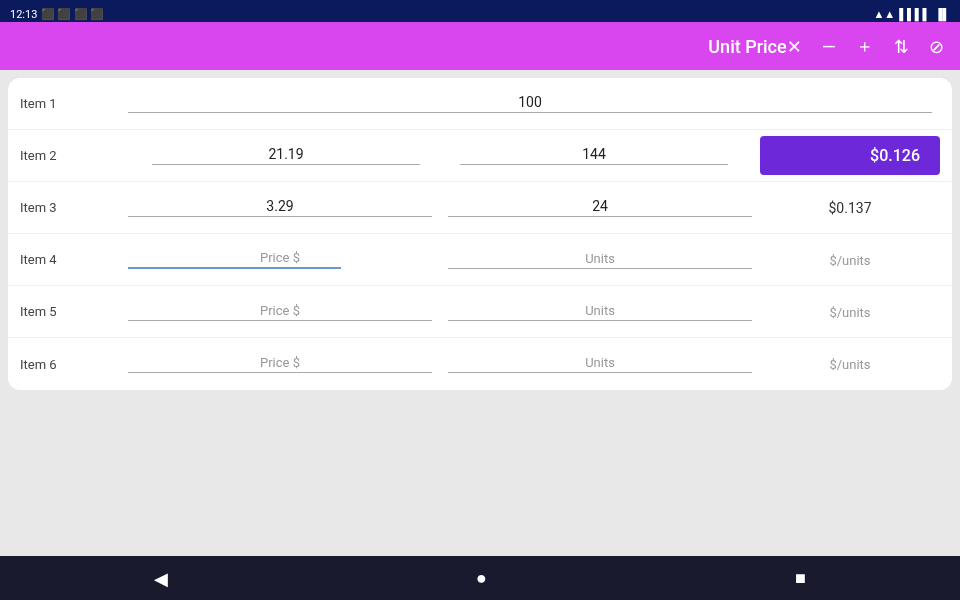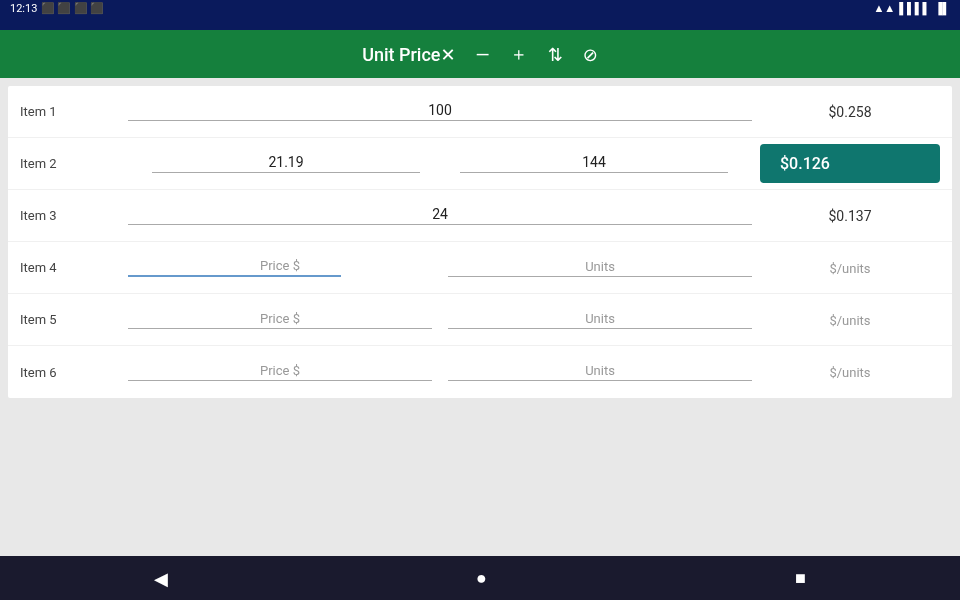--- a/index.html
+++ b/index.html
@@ -11,36 +11,36 @@
       overflow: hidden;
       display: flex;
       flex-direction: column;
     }
 
     
     .status-bar {
       background: #0a1a5c;
       height: 22px;
       display: flex;
-      align-items: flex-end;
+      align-items: flex-start;
       justify-content: space-between;
-      padding: 15px 10px;
+      padding: 8px 10px;
       color: white;
       font-size: 11px;
     }
     .status-left { display: flex; align-items: center; gap: 4px; }
     .status-right { display: flex; align-items: center; gap: 4px; }
 
     
     .title-bar {
-      background: #15803d;
+      background: #d946ef;
       height: 48px;
       display: flex;
       align-items: center;
-      justify-content: center;
+      justify-content: flex-end;
       padding: 0 16px;
       color: white;
     }
     .title-bar-title {
       font-size: 18px;
       font-weight: 500;
       color: white;
     }
     .title-bar-actions {
       display: flex;
@@ -58,21 +58,21 @@
       flex: 1;
       background: #e8e8e8;
       padding: 8px 0;
       overflow: hidden;
     }
 
     
     .table {
       background: white;
       margin: 0 8px;
-      border-radius: 2px;
+      border-radius: 12px;
       overflow: hidden;
     }
     .table-row {
       display: flex;
       align-items: center;
       padding: 0 12px;
       border-bottom: 1px solid #f0f0f0;
       min-height: 52px;
     }
     .table-row:last-child {
@@ -124,28 +124,28 @@
       text-align: center;
     }
     .field-underline-blue {
       height: 2px;
       background: #6699cc;
       margin-top: 2px;
       width: 70%;
     }
 
     .result-green {
-      background: #0f766e;
+      background: #6d28d9;
       color: white;
       padding: 10px 20px;
       border-radius: 4px;
       font-size: 16px;
       font-weight: 500;
       width: 100%;
-      text-align: left;
+      text-align: right;
     }
     .result-plain {
       font-size: 14px;
       color: #333;
       text-align: center;
     }
     .result-placeholder {
       font-size: 13px;
       color: #999;
       text-align: right;
@@ -198,23 +198,20 @@
   <div class="table">
 
     <div class="table-row">
       <div class="col-item">
         <span>Item 1</span>
       </div>
       <div class="col-units">
         <div class="field-value">100</div>
         <div class="field-underline"></div>
       </div>
-      <div class="col-result">
-        <span class="result-plain">$0.258</span>
-      </div>
     </div>
 
     <div class="table-row highlighted">
       <div class="col-item">
         <span>Item 2</span>
       </div>
       <div class="col-price">
         <div class="field-value">21.19</div>
         <div class="field-underline"></div>
       </div>
@@ -223,20 +220,24 @@
         <div class="field-underline"></div>
       </div>
       <div class="col-result">
         <div class="result-green">$0.126</div>
       </div>
     </div>
 
     <div class="table-row">
       <div class="col-item">
         <span>Item 3</span>
+      </div>
+      <div class="col-price">
+        <div class="field-value">3.29</div>
+        <div class="field-underline"></div>
       </div>
       <div class="col-units">
         <div class="field-value">24</div>
         <div class="field-underline"></div>
       </div>
       <div class="col-result">
         <span class="result-plain">$0.137</span>
       </div>
     </div>
 

